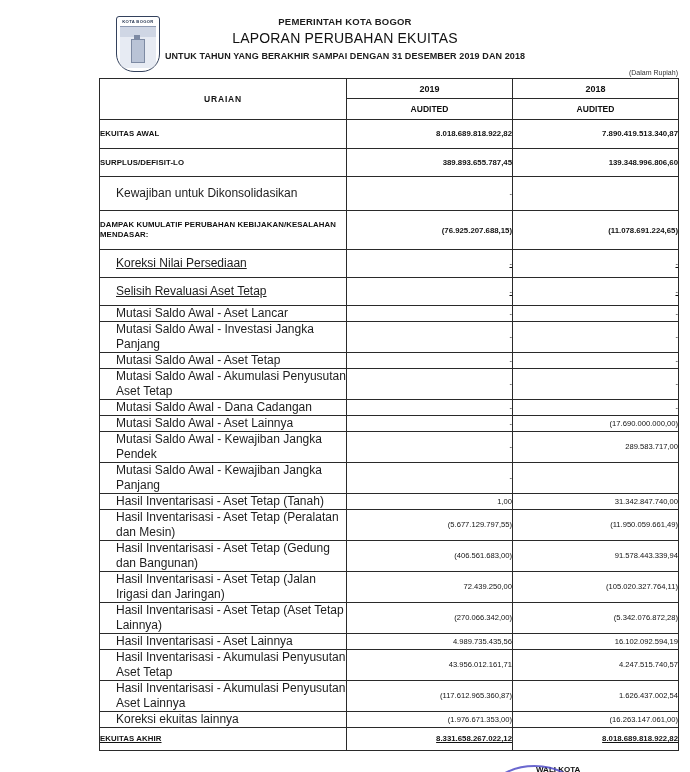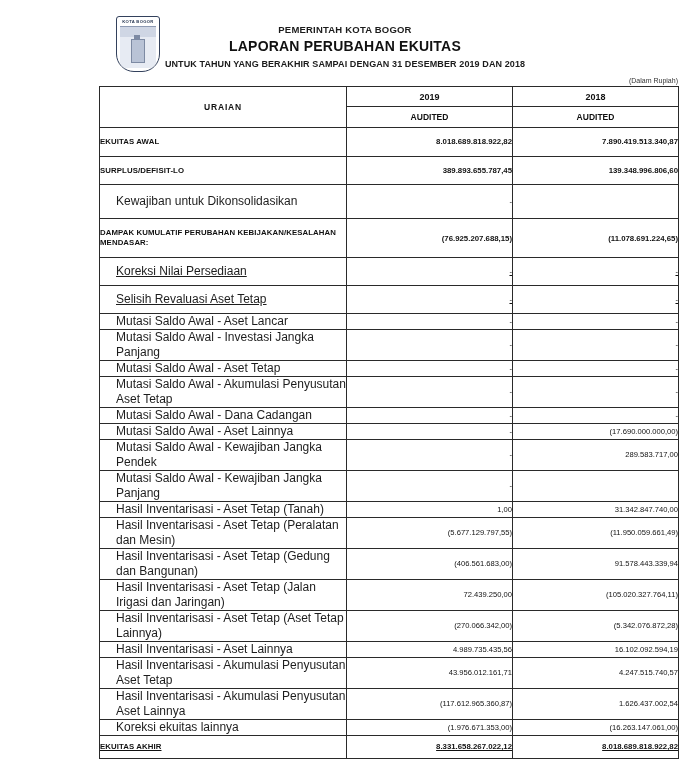--- a/index.html
+++ b/index.html
@@ -18,21 +18,21 @@
   .page {
     position: relative;
     width: 690px;
     height: 772px;
     box-sizing: border-box;
   }
 
   
   .header {
     position: relative;
-    padding-top: 24px;
+    padding-top: 16px;
     text-align: center;
   }
   .logo {
     position: absolute;
     left: 116px;
     top: 16px;
     width: 44px;
     height: 56px;
   }
   .logo-shape {
@@ -91,21 +91,21 @@
   }
   .hdr-line1 {
     font-size: 9.5px;
     font-weight: bold;
     letter-spacing: 0.2px;
     color: #1b1b1b;
     margin-bottom: 3px;
   }
   .hdr-line2 {
     font-size: 14px;
-    font-weight: bold;
+    font-weight: normal;
     letter-spacing: 0.2px;
     color: #111111;
     margin-bottom: 5px;
   }
   .hdr-line3 {
     font-size: 9px;
     font-weight: bold;
     letter-spacing: 0.1px;
     color: #1b1b1b;
   }

